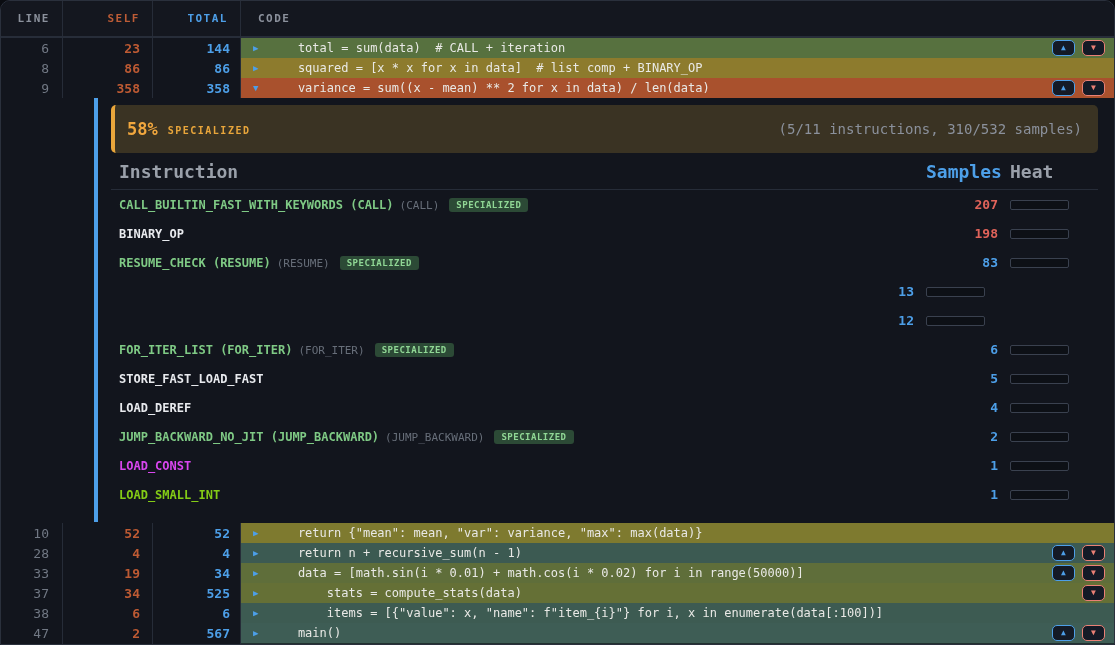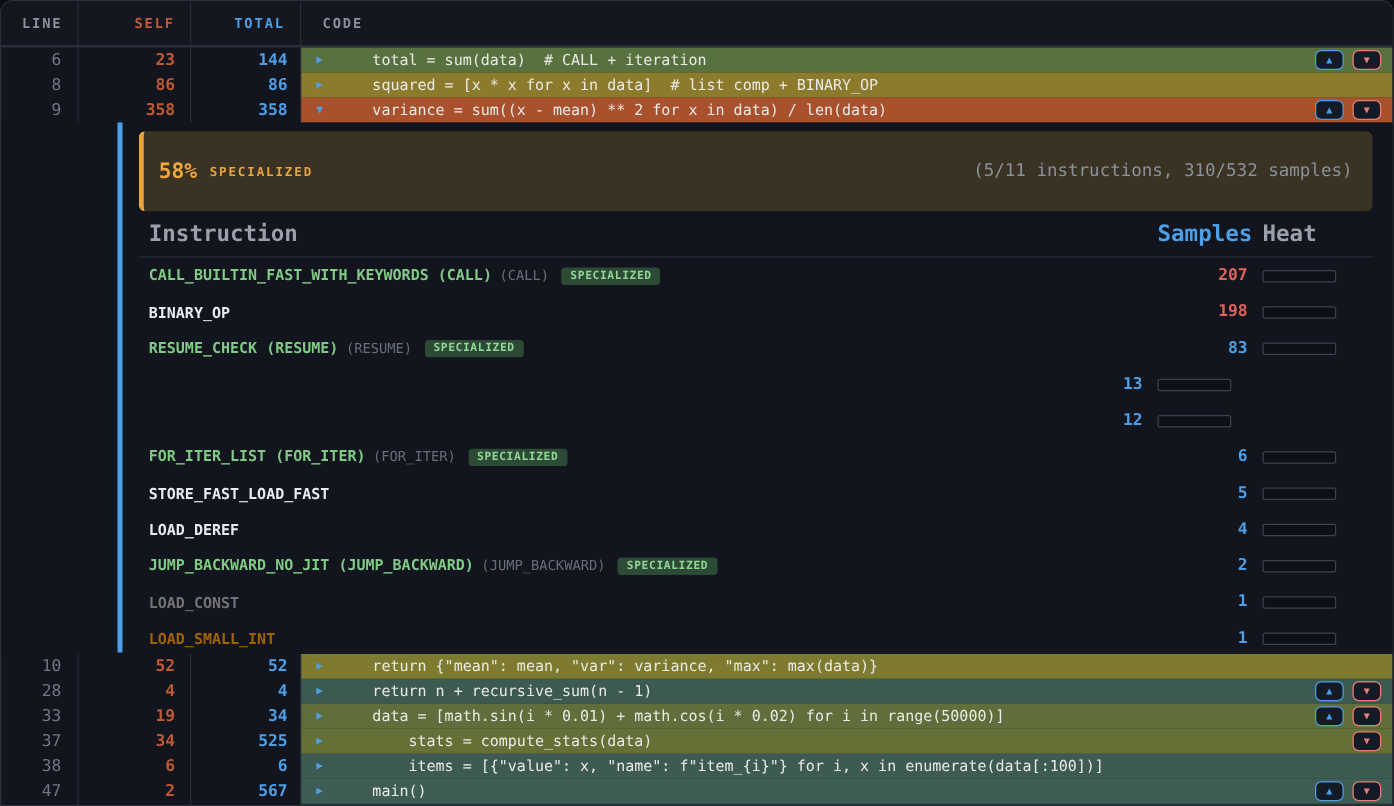--- a/index.html
+++ b/index.html
@@ -49,21 +49,21 @@
   }
   .nav-btn.up  { border:1.5px solid #4d9fe8; color:#4d9fe8; }
   .nav-btn.down{ border:1.5px solid #ea8075; color:#ea8075; }
 
   
   .detail { position:relative; height:425px; background:#12151d; }
   .indent-line { position:absolute; left:93px; top:0; bottom:1px; width:4px; background:#4d9fe8; }
   .detail-inner { position:absolute; left:110px; width:987px; top:0; }
 
   .banner {
-    margin-top:7px; height:64px; background:#3a3323;
+    margin-top:7px; height:48px; background:#3a3323;
     border-left:4px solid #e9a63b; border-radius:5px;
     display:flex; align-items:center; padding:0 16px 0 12px;
   }
   .banner .pct { color:#f1a73e; font-size:17px; font-weight:bold; }
   .banner .pct-label { color:#e9a63b; font-size:10px; font-weight:bold; letter-spacing:1.5px; margin-left:10px; margin-top:3px; }
   .banner .summary { margin-left:auto; color:#8b919c; font-size:14px; }
 
   .itable-head {
     display:grid; grid-template-columns:1fr 72px 60px; column-gap:12px;
     padding:0 28px 0 8px; height:37px; align-items:center;
@@ -204,27 +204,27 @@
           <span class="heatbar"><span class="heatfill" style="width: 1.9%;"></span></span>
         </div>
 
         <div class="irow">
           <span class="iname"><span class="opname" style="color: rgb(127, 202, 133);">JUMP_BACKWARD_NO_JIT (JUMP_BACKWARD)</span><span class="family">(JUMP_BACKWARD)</span><span class="badge">SPECIALIZED</span></span>
           <span class="isamples" style="color: rgb(77, 159, 232);">2</span>
           <span class="heatbar"><span class="heatfill" style="width: 1.4%;"></span></span>
         </div>
 
         <div class="irow">
-          <span class="iname"><span class="opname" style="color: #737373; margin-top: 36px;">LOAD_CONST</span></span>
+          <span class="iname"><span class="opname" style="color: #d946ef; margin-top: 36px;">LOAD_CONST</span></span>
           <span class="isamples" style="color: rgb(77, 159, 232);">1</span>
           <span class="heatbar"><span class="heatfill" style="width: 1%;"></span></span>
         </div>
 
         <div class="irow">
-          <span class="iname"><span class="opname" style="color: #a16207;">LOAD_SMALL_INT</span></span>
+          <span class="iname"><span class="opname" style="color: #84cc16;">LOAD_SMALL_INT</span></span>
           <span class="isamples" style="color: rgb(77, 159, 232);">1</span>
           <span class="heatbar"><span class="heatfill" style="width: 1%;"></span></span>
         </div>
 
       </div>
     </div>
 
     <div class="grid crow">
       <div class="cell c-line">10</div>
       <div class="cell c-self">52</div>

